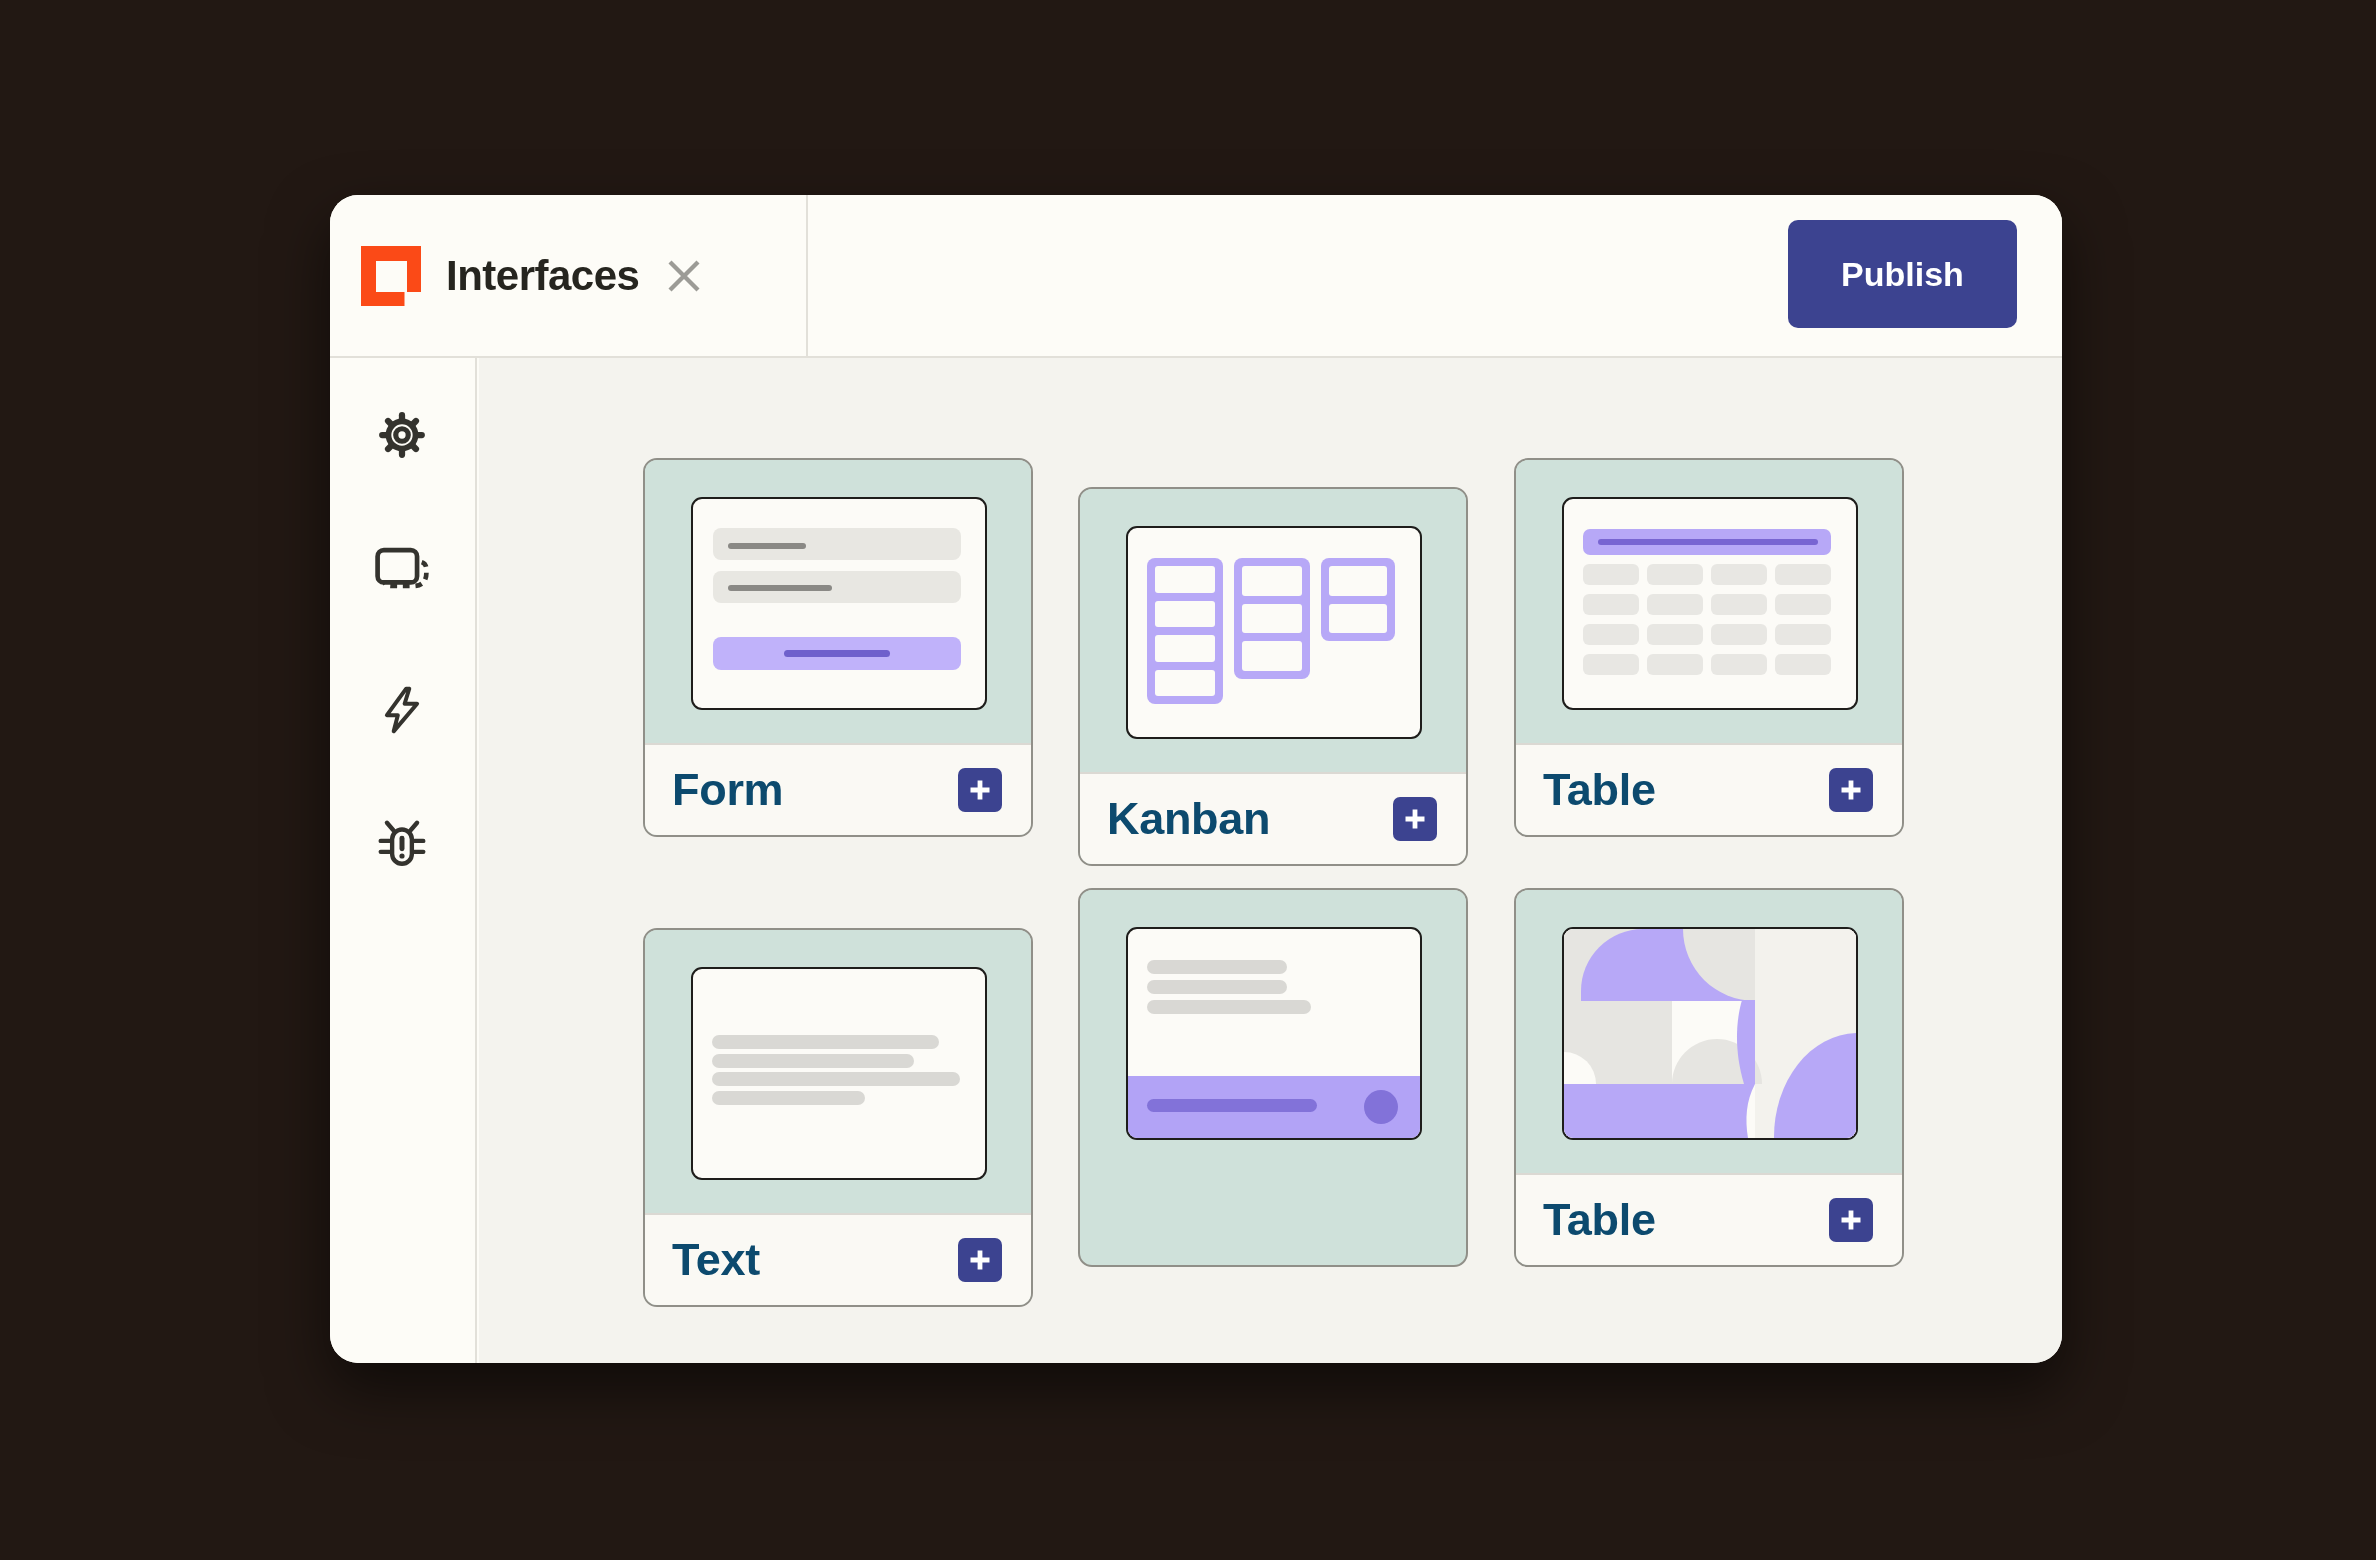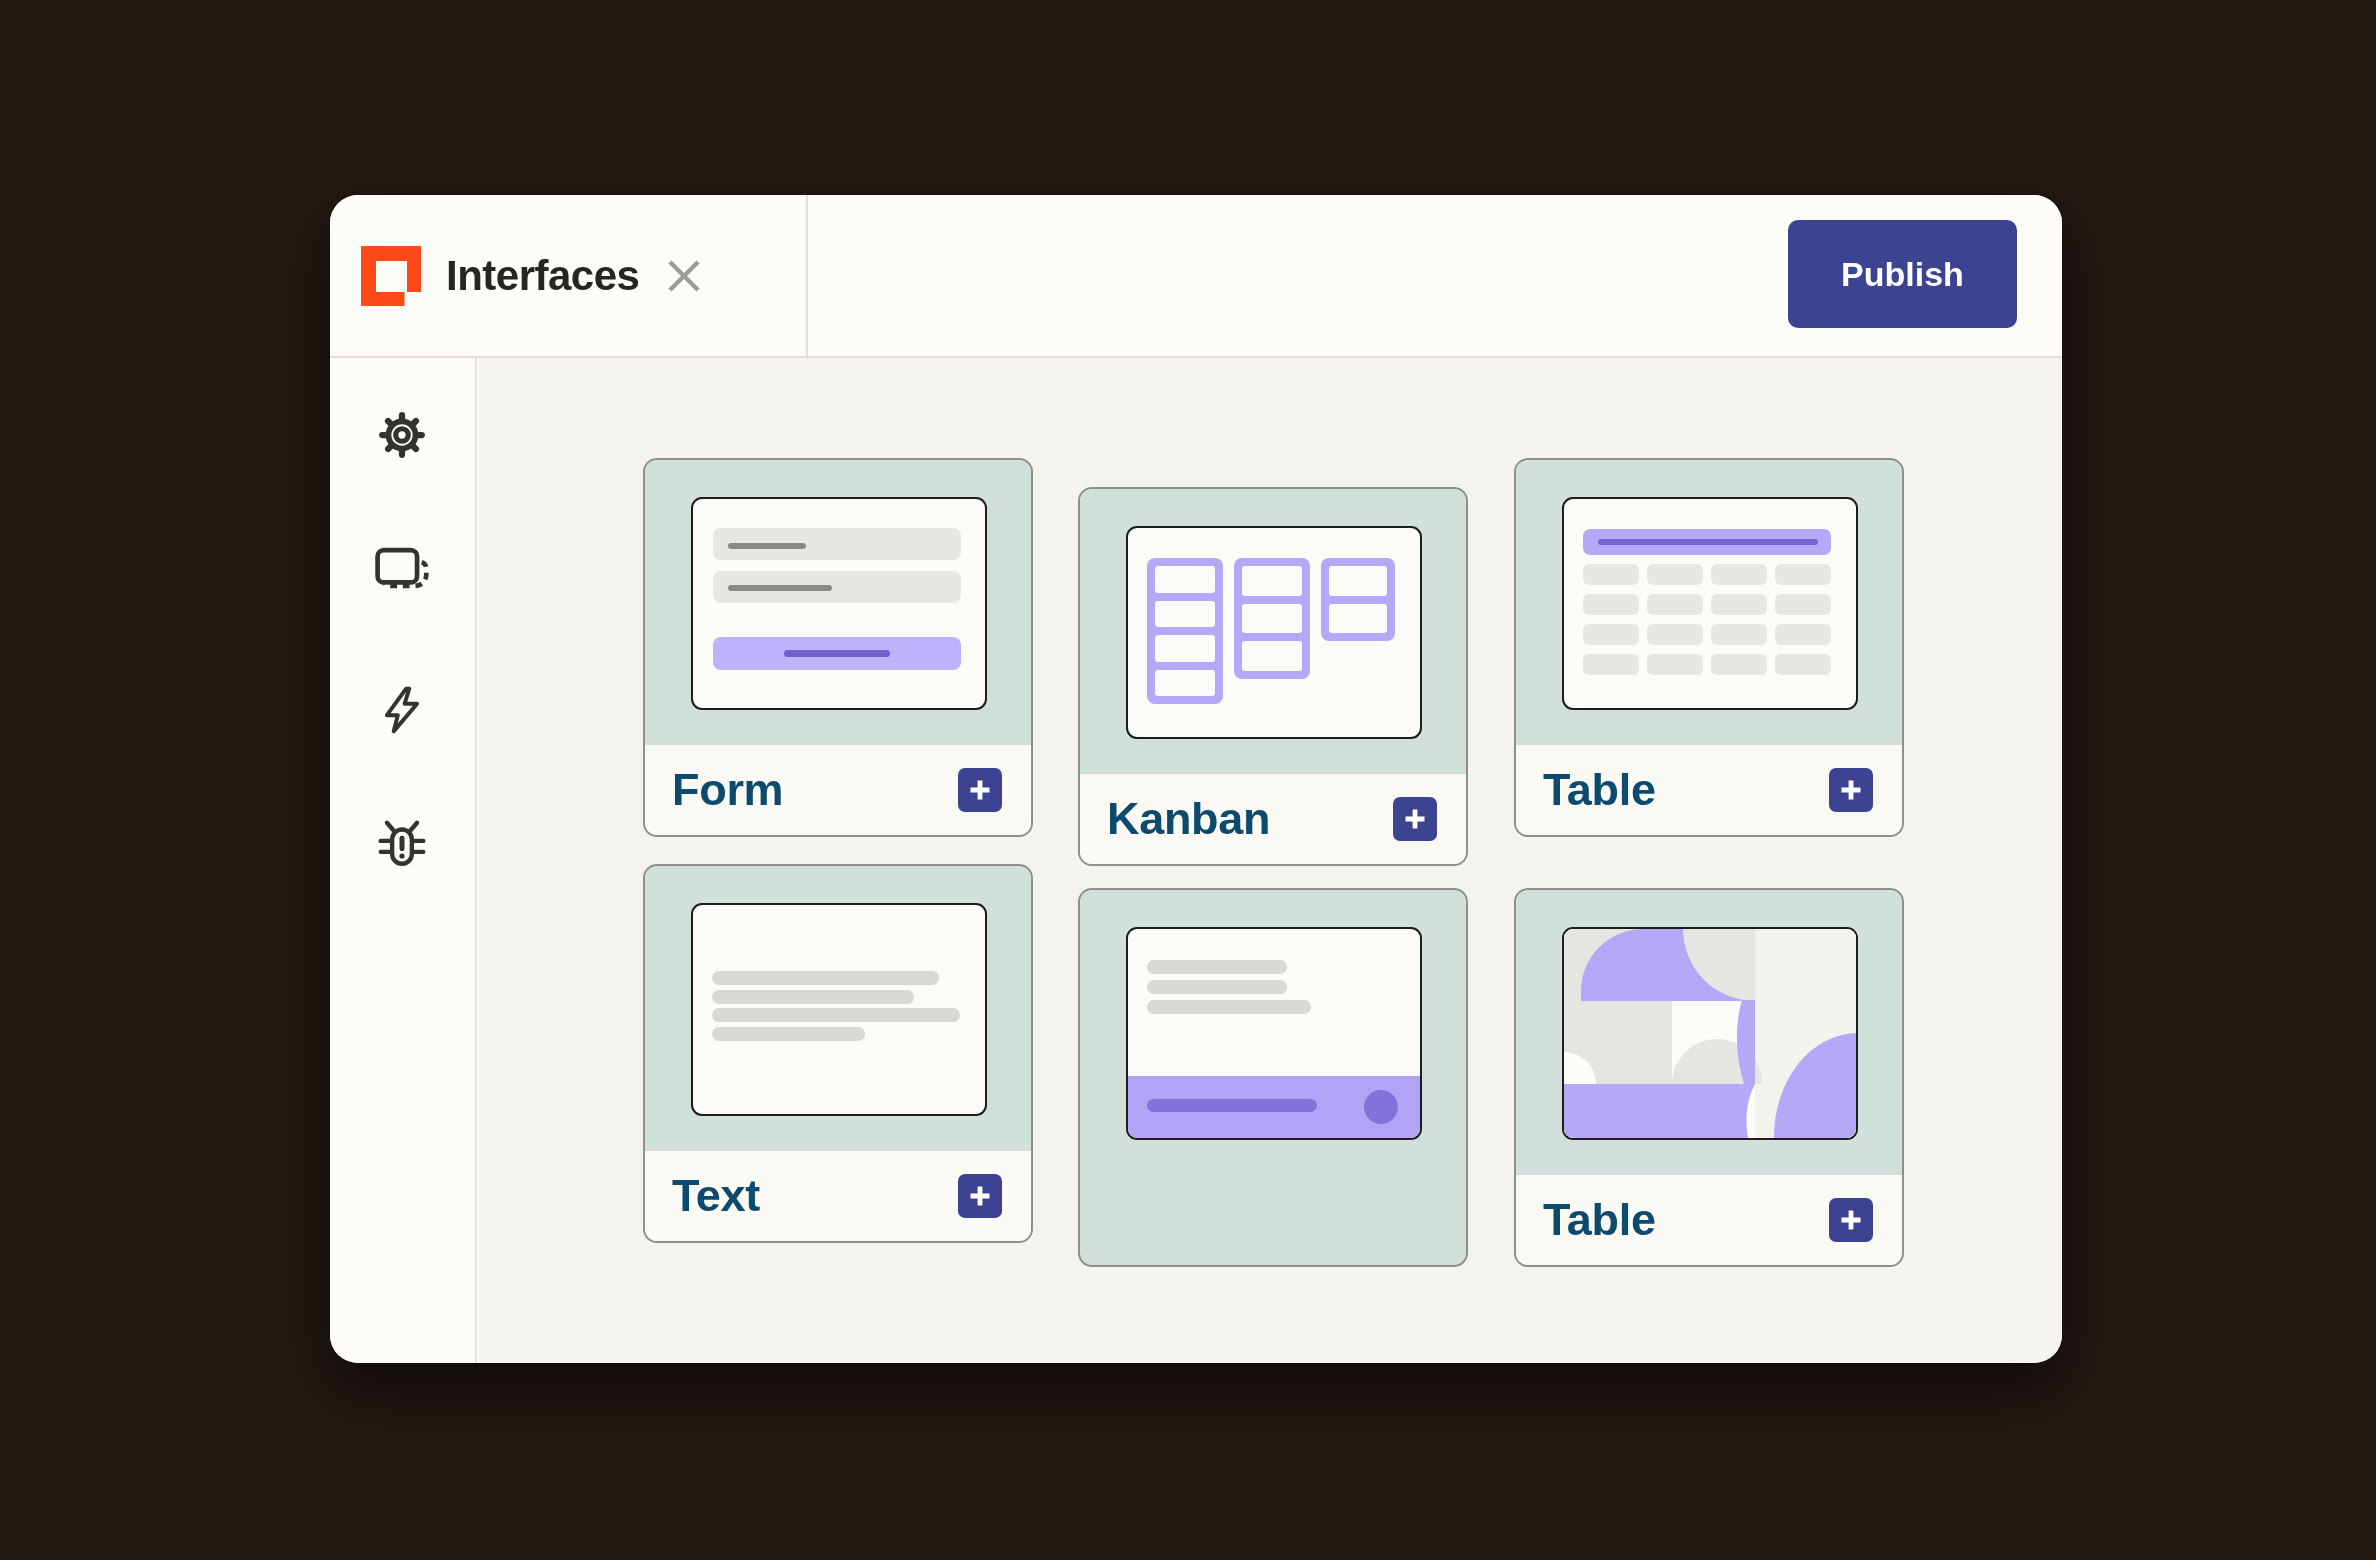--- a/index.html
+++ b/index.html
@@ -58,21 +58,21 @@
   .content{
     position:absolute;left:149px;top:163px;right:0;bottom:0;background:#f4f3ee;
   }
   
   .card{
     position:absolute;width:390px;height:379px;border-radius:14px;
     border:2px solid #908f88;background:#cfe1da;box-sizing:border-box;overflow:hidden;
     cursor:pointer;
   }
   .card.c0{left:313px;top:263px;} .card.c1{left:748px;top:263px;margin-top:29px;} .card.c2{left:1184px;top:263px;}
-  .card.c3{left:313px;top:669px;text-align:center;} .card.c4{left:748px;top:693px;} .card.c5{left:1184px;top:693px;}
+  .card.c3{left:313px;top:733px;text-align:center;} .card.c4{left:748px;top:693px;} .card.c5{left:1184px;top:693px;}
   .preview-zone{position:absolute;left:0;top:0;right:0;height:285px;background:#cfe1da;}
   .pbox{
     position:absolute;left:46px;top:37px;width:292px;height:209px;
     background:#fcfbf7;border:2.5px solid #1e1d1b;border-radius:11px;
     box-sizing:content-box;overflow:hidden;
   }
   .label-row{
     position:absolute;left:0;right:0;bottom:0;height:90px;
     background:#faf9f4;border-top:2px solid #dbd9d3;
   }

